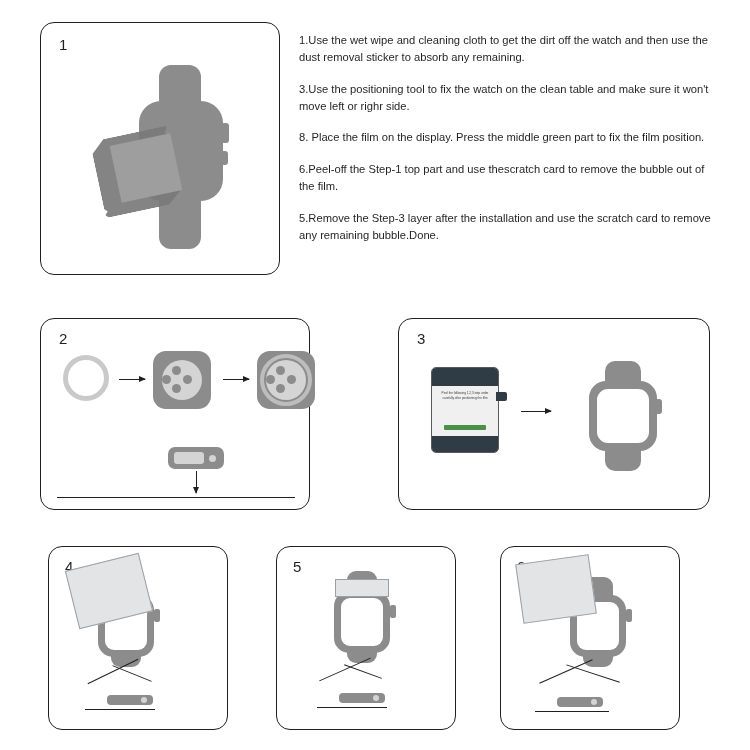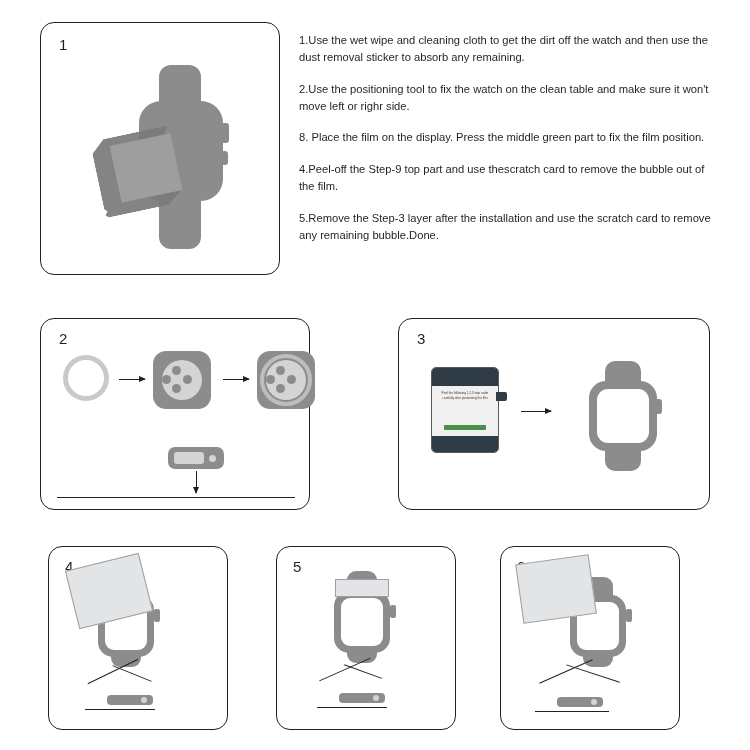--- a/index.html
+++ b/index.html
@@ -377,23 +377,23 @@
   <div class="w1-band-bot"></div>
   <div class="w1-body"></div>
   <div class="w1-crown"></div>
   <div class="w1-btn"></div>
   <div class="w1-film"></div>
   <div class="w1-film2"></div>
 </div>
 
 <div class="instructions">
   <p>1.Use the wet wipe and cleaning cloth to get the dirt off the watch and then use the dust removal sticker to absorb any remaining.</p>
-  <p>2.Use the positioning tool to fix the watch on the clean table and make sure it won't move left or righr side.</p>
+  <p>3.Use the positioning tool to fix the watch on the clean table and make sure it won't move left or righr side.</p>
   <p>8. Place the film on the display. Press the middle green part to fix the film position.</p>
-  <p>4.Peel-off the Step-9 top part and use thescratch card to remove the bubble out of the film.</p>
+  <p>6.Peel-off the Step-1 top part and use thescratch card to remove the bubble out of the film.</p>
   <p>5.Remove the Step-3 layer after the installation and use the scratch card to remove any remaining bubble.Done.</p>
 </div>
 
 <div class="panel" id="panel2">
   <span class="step-num">2</span>
 
   <div class="ring"></div>
   <div class="arrow-r" id="p2arrow1"></div>
 
   <div class="tool-sq" id="p2tool1">

